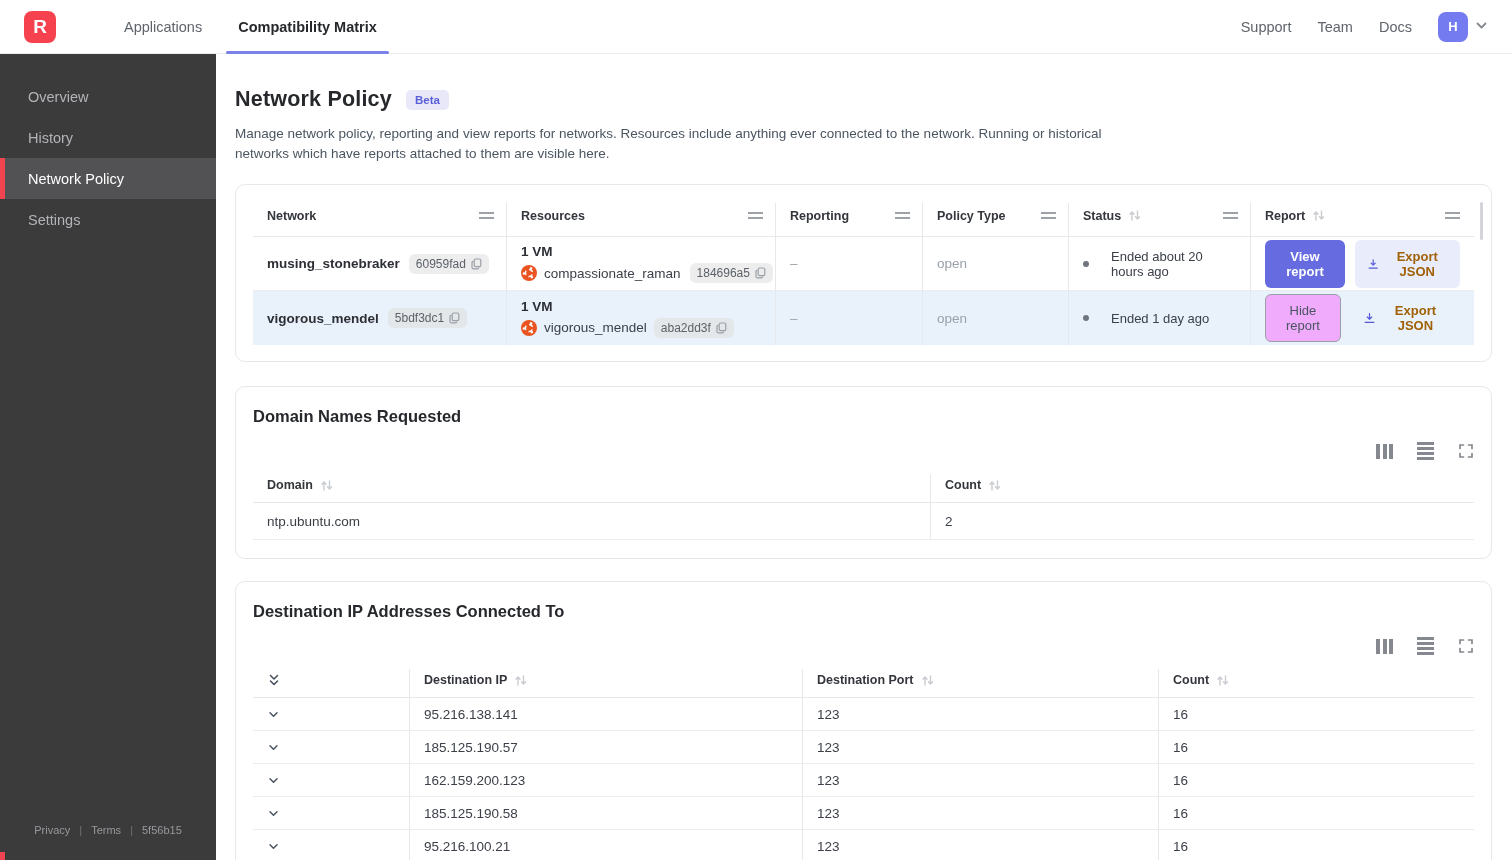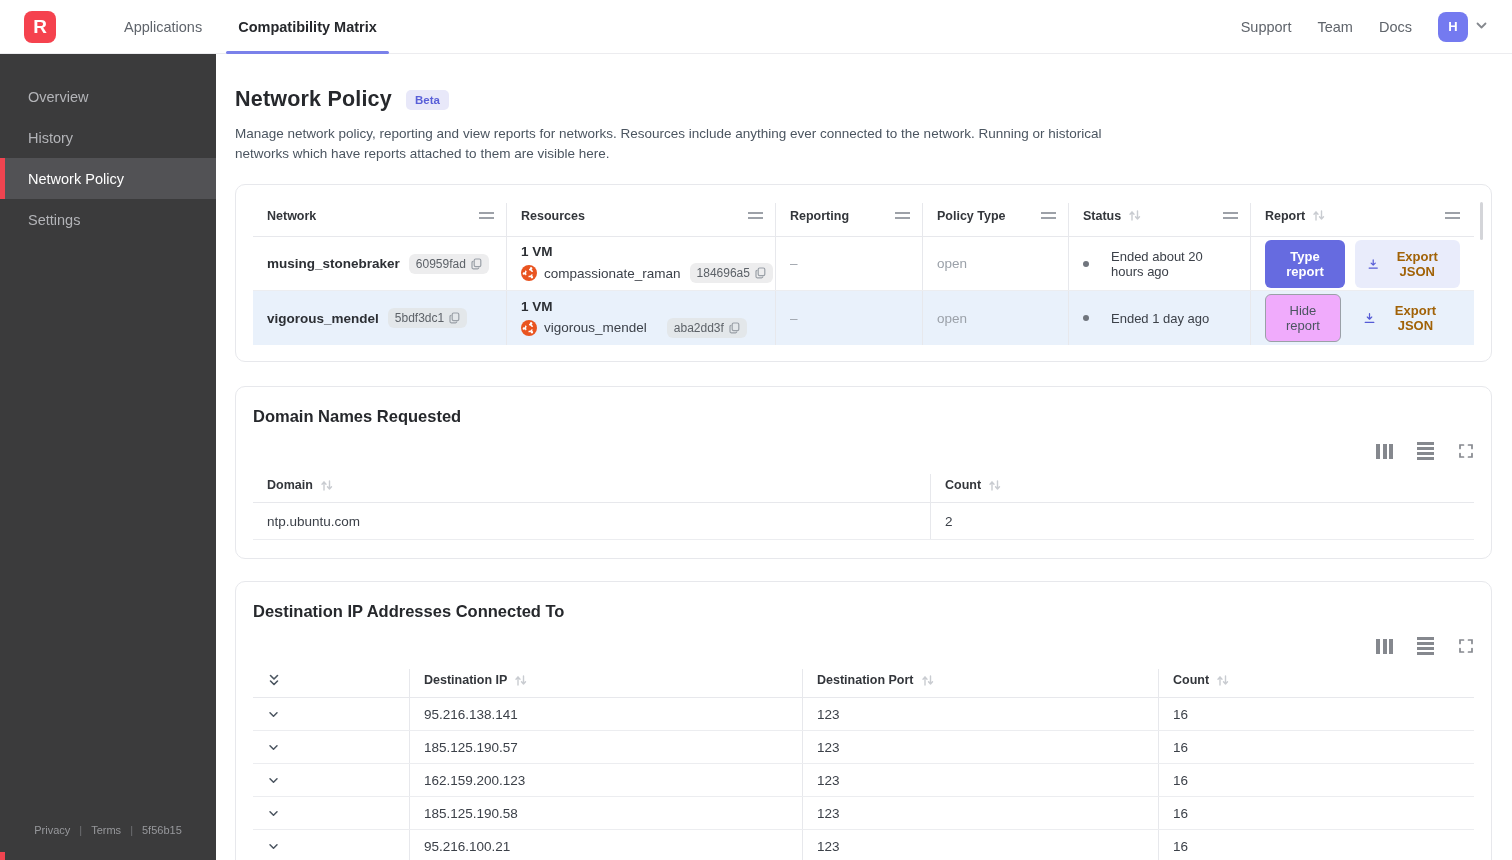--- a/index.html
+++ b/index.html
@@ -225,21 +225,21 @@
             </span>
           </span>
         </div>
         <div class="nt-td muted cell-sep">–</div>
         <div class="nt-td muted cell-sep">open</div>
         <div class="nt-td status-cell cell-sep">
           <span class="status-dot"></span>
           <span>Ended about 20 hours ago</span>
         </div>
         <div class="nt-td cell-sep">
-          <button class="btn-primary">Type report</button>
+          <button class="btn-primary">View report</button>
           <button class="export-btn">
             <svg width="14" height="14" viewBox="0 0 14 14">
                 <path d="M7 1.5v7M7 8.5L4.2 5.8M7 8.5l2.8-2.7" stroke="#555bd6" stroke-width="1.6" fill="none" stroke-linecap="round" stroke-linejoin="round"></path>
                 <path d="M1.5 12.5h11" stroke="#555bd6" stroke-width="1.6" stroke-linecap="round"></path>
               </svg>
             <span>Export JSON</span>
           </button>
         </div>
       </div>
 
@@ -258,21 +258,21 @@
           <span class="res-line1">1 VM</span>
           <span class="res-line2">
             <svg width="16" height="16" viewBox="0 0 16 16">
                 <circle cx="8" cy="8" r="8" fill="#e95420"></circle>
                 <circle cx="8" cy="8" r="3.6" fill="none" stroke="#fff" stroke-width="1.5" stroke-dasharray="4.4 3.1" transform="rotate(25 8 8)"></circle>
                 <circle cx="8" cy="2.9" r="1.25" fill="#fff" transform="rotate(25 8 8)"></circle>
                 <circle cx="3.6" cy="10.6" r="1.25" fill="#fff" transform="rotate(25 8 8)"></circle>
                 <circle cx="12.4" cy="10.6" r="1.25" fill="#fff" transform="rotate(25 8 8)"></circle>
               </svg>
             <span>vigorous_mendel</span>
-            <span class="pill" style="margin-left:13px">
+            <span class="pill" style="margin-left:0">
               <span>aba2dd3f</span>
               <svg width="11" height="12" viewBox="0 0 11 12">
                   <rect x="3.2" y="1" width="6.6" height="7.6" rx="1.4" fill="none" stroke="#9aa0a7" stroke-width="1.2"></rect>
                   <path d="M2.4 3.4H2.2A1.2 1.2 0 0 0 1 4.6v5A1.2 1.2 0 0 0 2.2 10.8h4.4a1.2 1.2 0 0 0 1.2-1.2" fill="none" stroke="#9aa0a7" stroke-width="1.2"></path>
                 </svg>
             </span>
           </span>
         </div>
         <div class="nt-td muted cell-sep">–</div>
         <div class="nt-td muted cell-sep">open</div>

